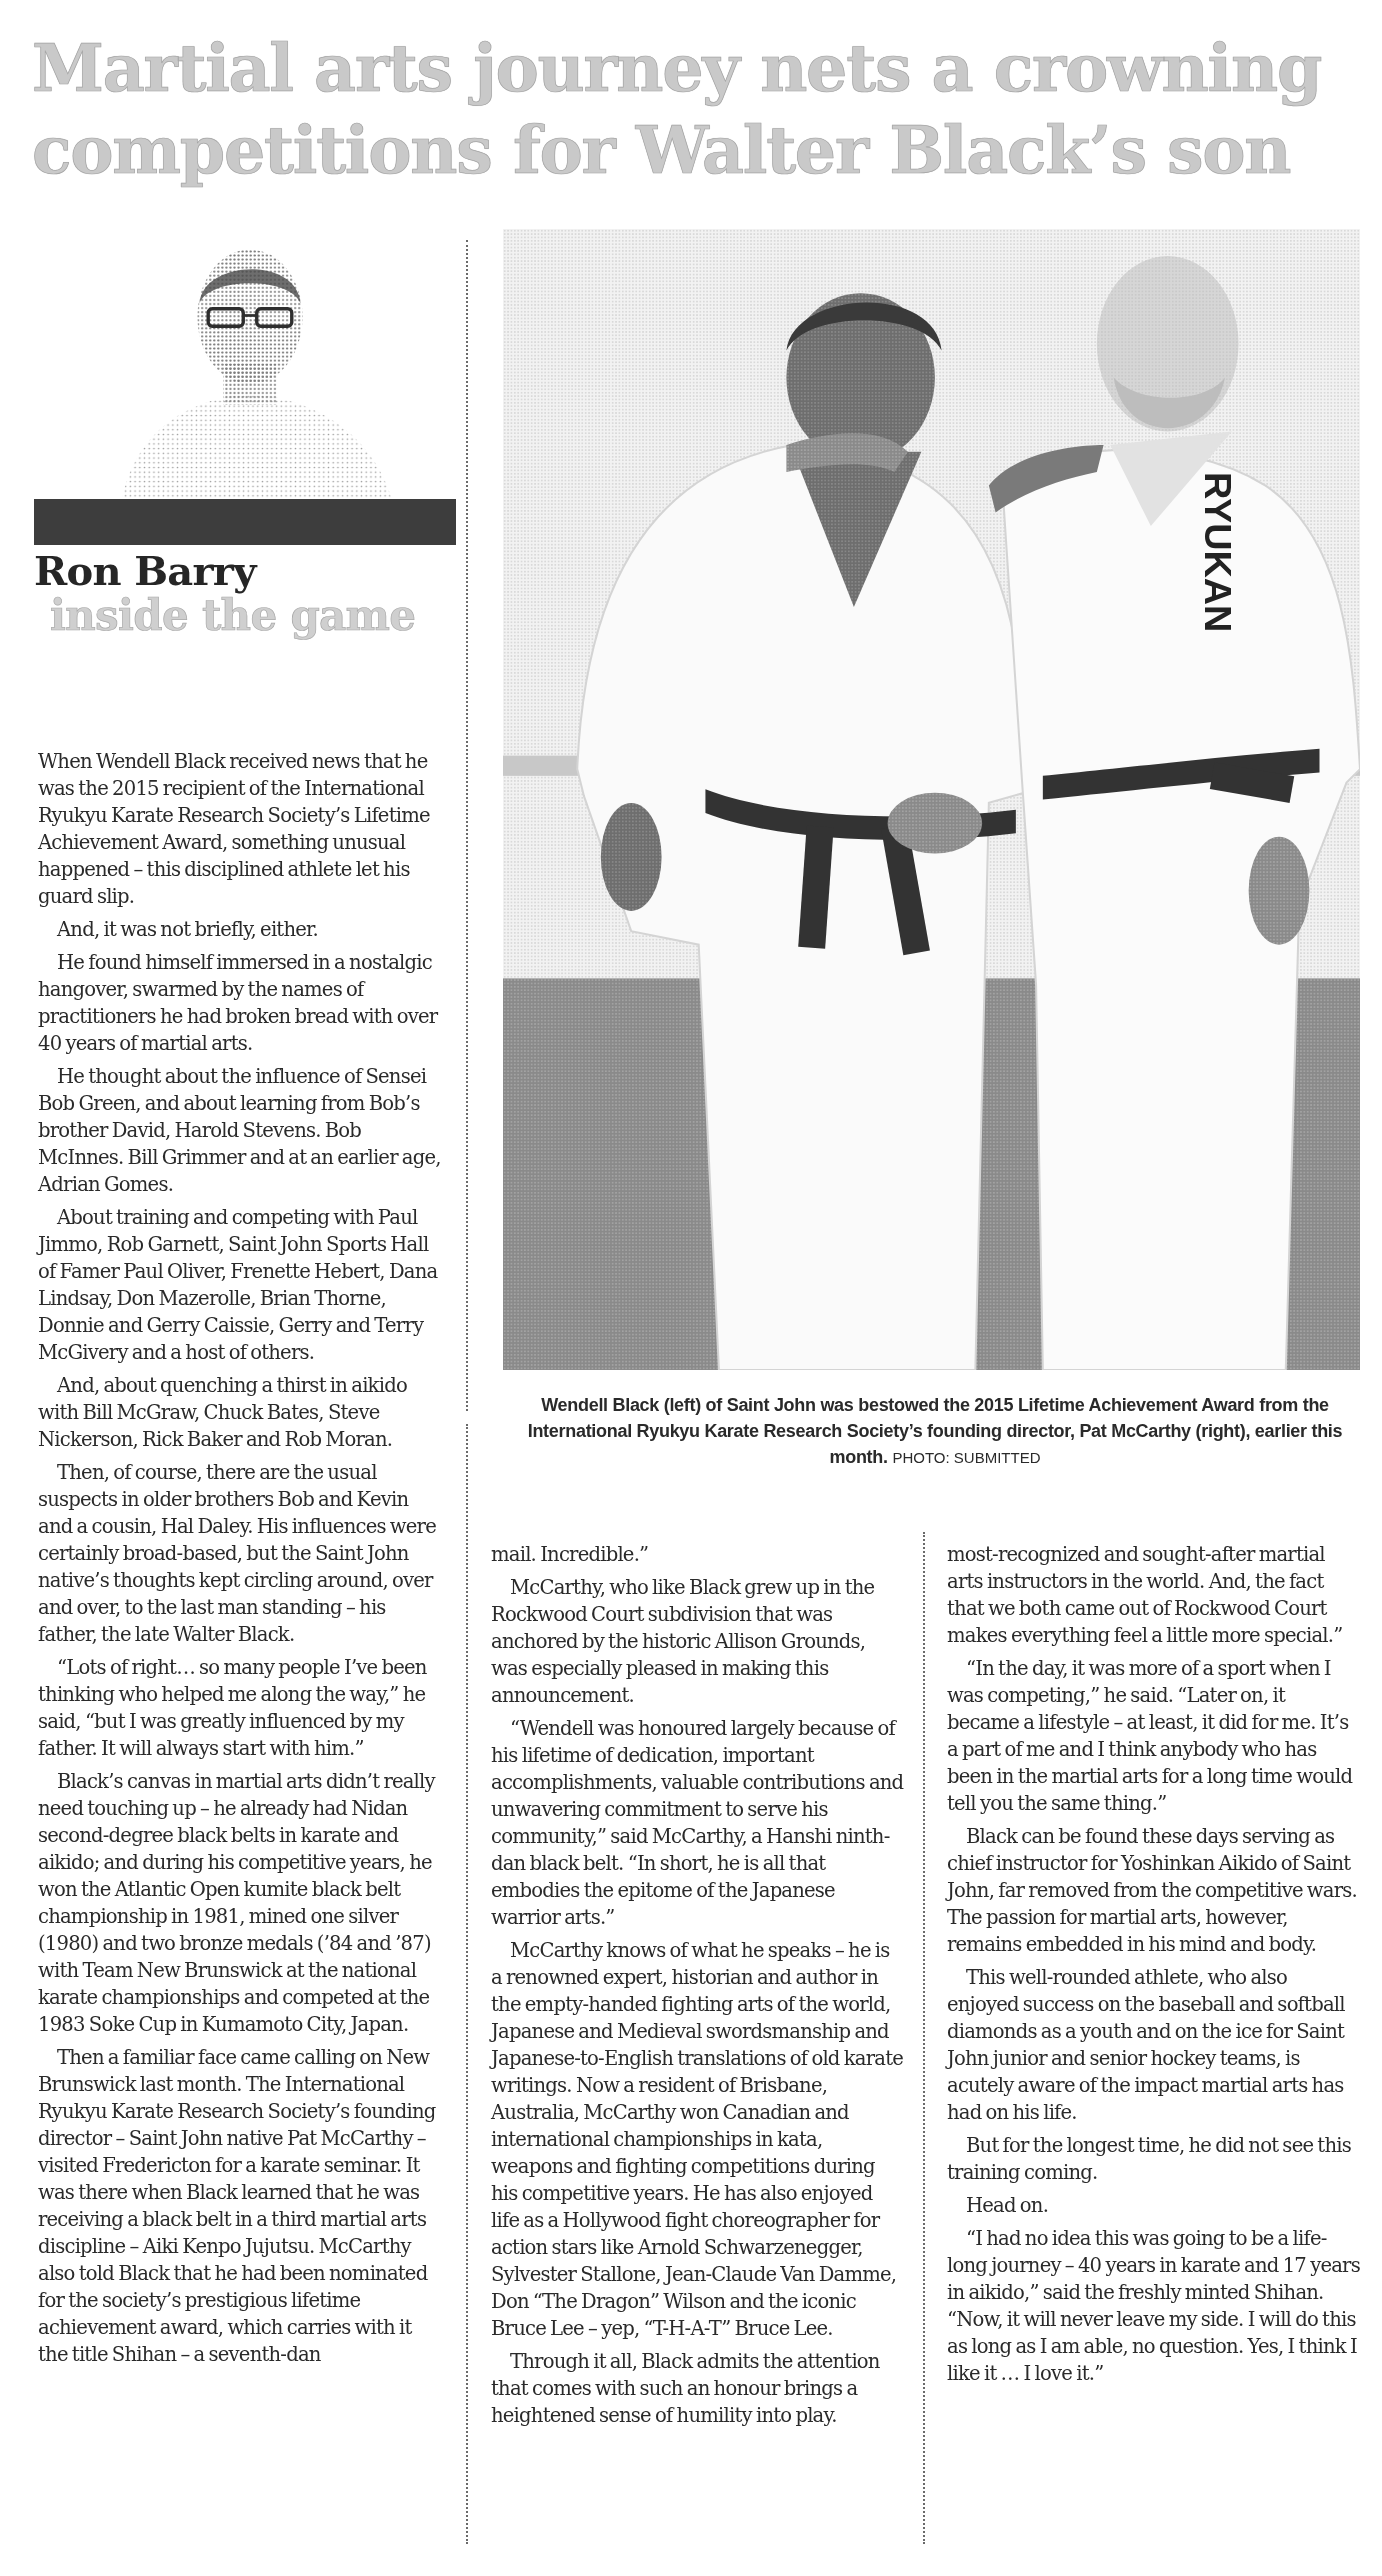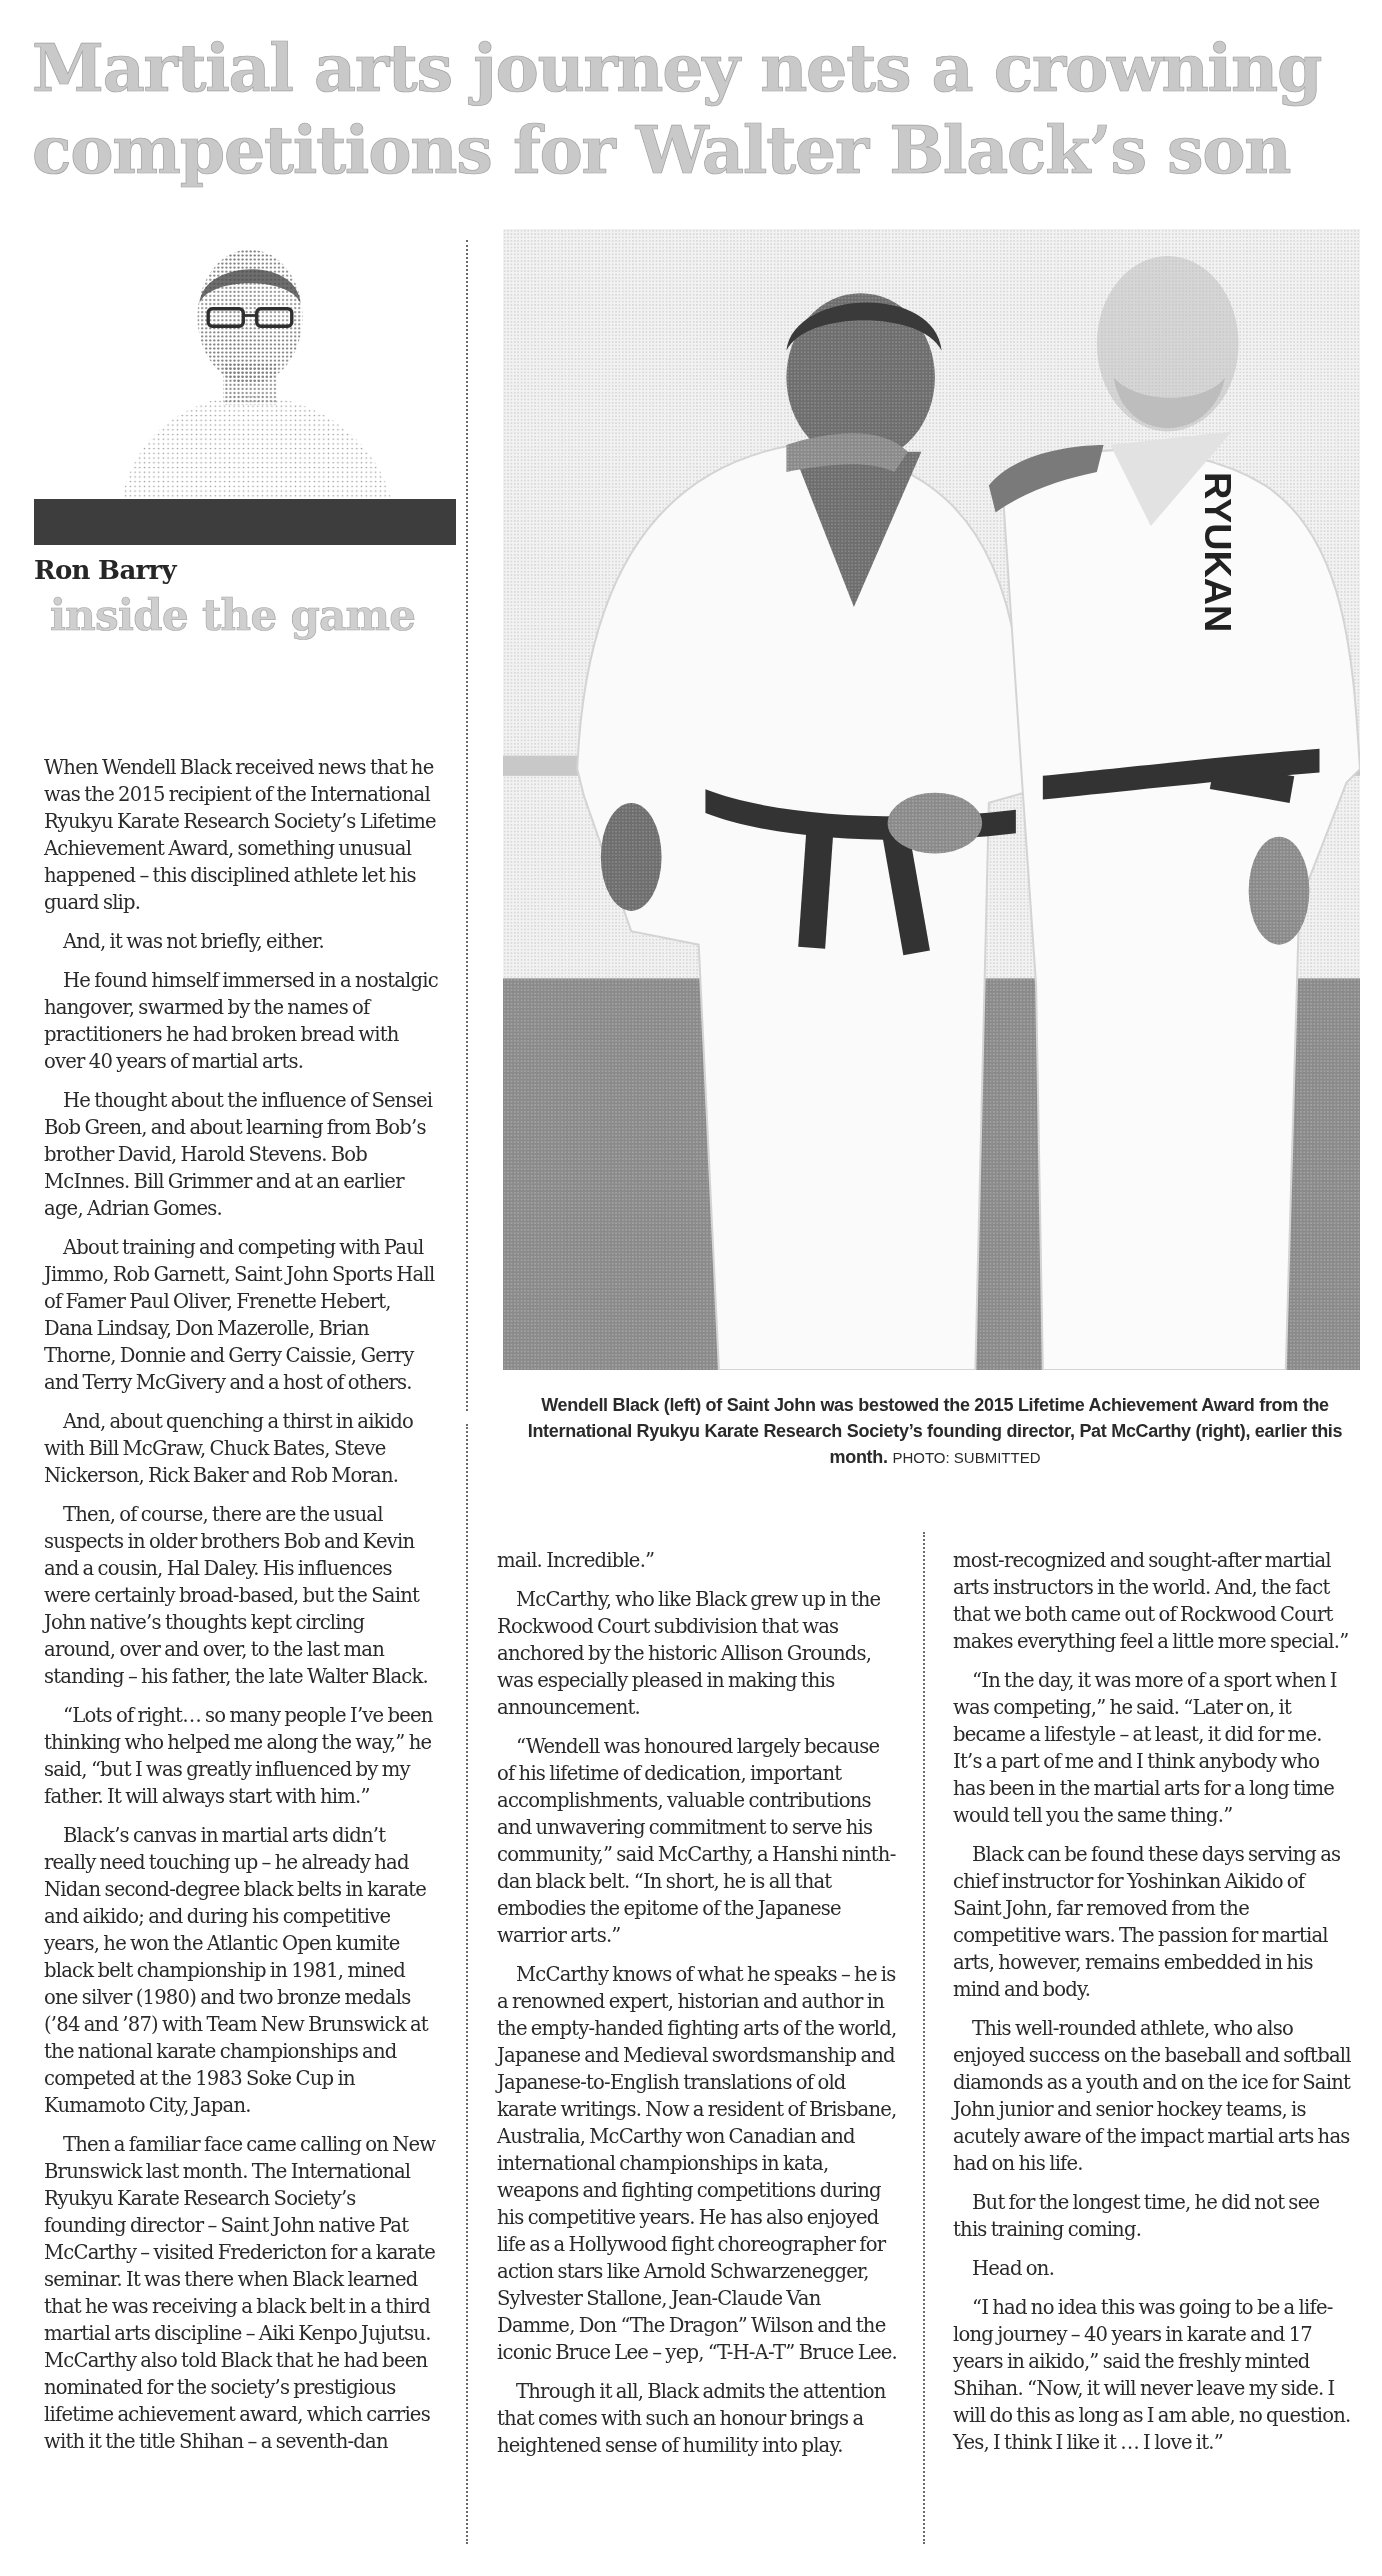--- a/index.html
+++ b/index.html
@@ -23,42 +23,42 @@
     .portrait {
       position: absolute; left: 61px; top: 0; width: 310px; height: 270px;
     }
     .bar {
       position: absolute; left: 0; top: 270px; width: 422px; height: 46px;
       background: #3d3d3d;
     }
     .col-name {
       position: absolute; left: 0; top: 316px;
       font-family: "DejaVu Serif", serif; font-weight: bold;
-      font-size: 26px; line-height: 51px; color: #262626; letter-spacing: -0.7px;
+      font-size: 40px; line-height: 51px; color: #262626; letter-spacing: -0.7px;
     }
     .col-tag {
       position: absolute; left: 16px; top: 364px;
       font-family: "DejaVu Serif", serif; font-weight: bold;
       font-size: 42px; line-height: 45px; color: #cfcfcf; letter-spacing: -0.7px;
       -webkit-text-stroke: 0.7px #a9a9a9;
     }
 
     .rule-v {
       position: absolute; width: 0;
       border-left: 2.7px dotted #6a6a6a;
     }
 
     
     .col {
       position: absolute;
       font-family: "DejaVu Serif", serif;
       font-size: 19.6px; line-height: 27px; color: #2a2a2a;
       text-align: left; letter-spacing: -0.8px; word-spacing: -1.3px;
     }
-    .col p { margin: 12px; text-indent: 19px; }
+    .col p { margin: 6px; text-indent: 19px; }
     .col p.noindent { text-indent: 0; }
     .col1 { left: 32px; top: 742px; width: 418px; }
     .col2 { left: 485px; top: 1535px; width: 425px; }
     .col3 { left: 941px; top: 1535px; width: 425px; }
 
     
     .photo {
       position: absolute; left: 503px; top: 229px; width: 857px; height: 1141px;
       overflow: hidden;
     }

